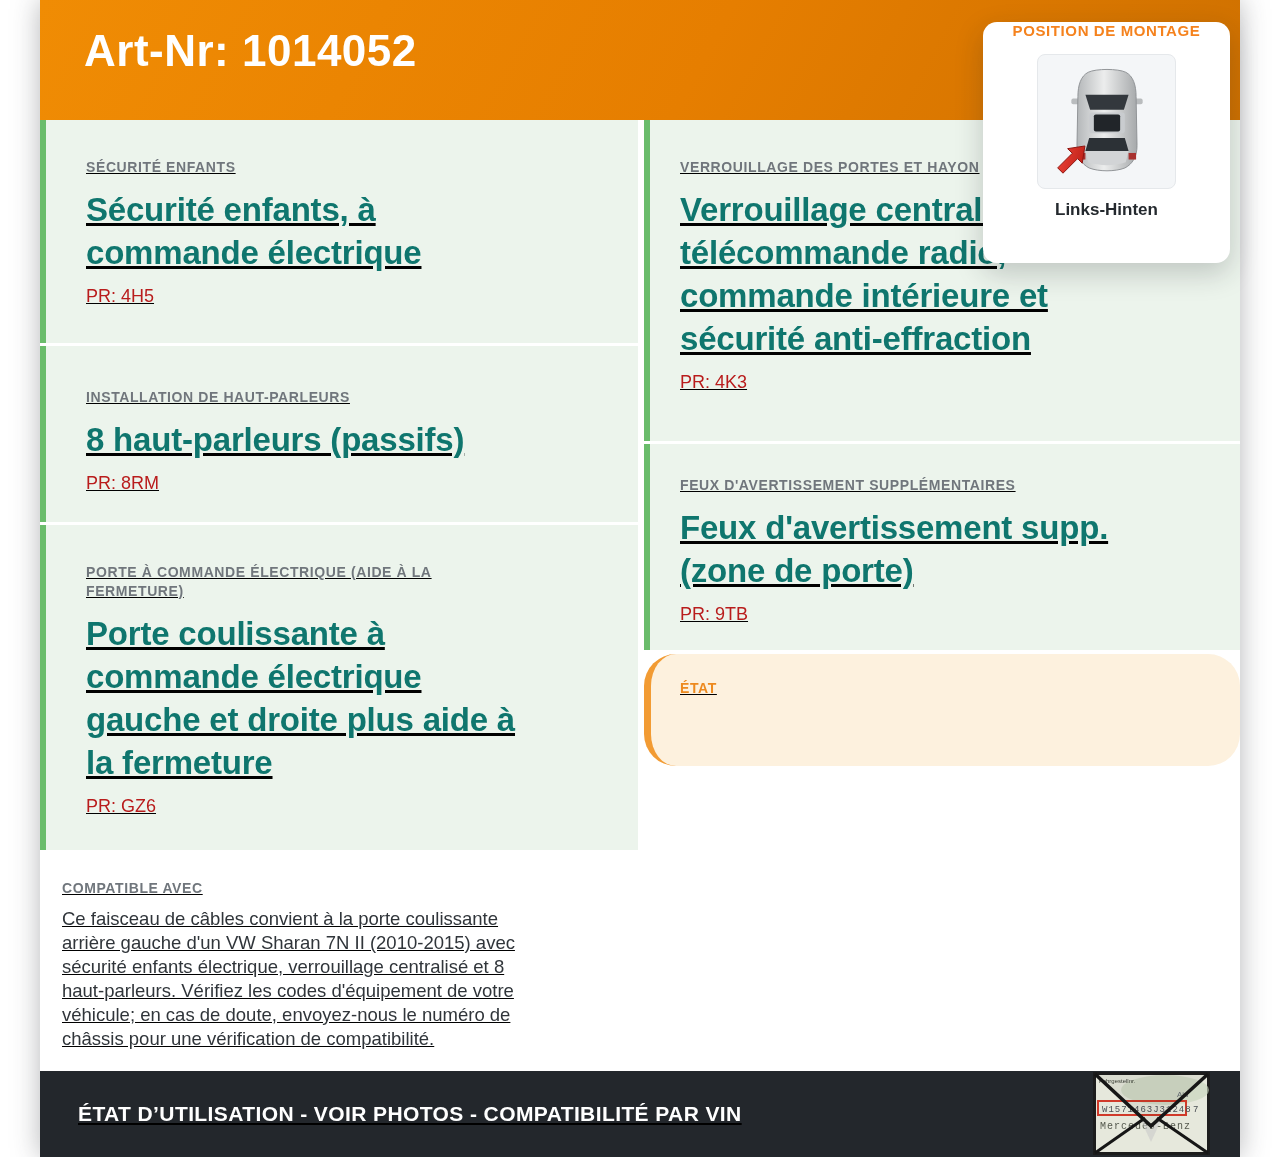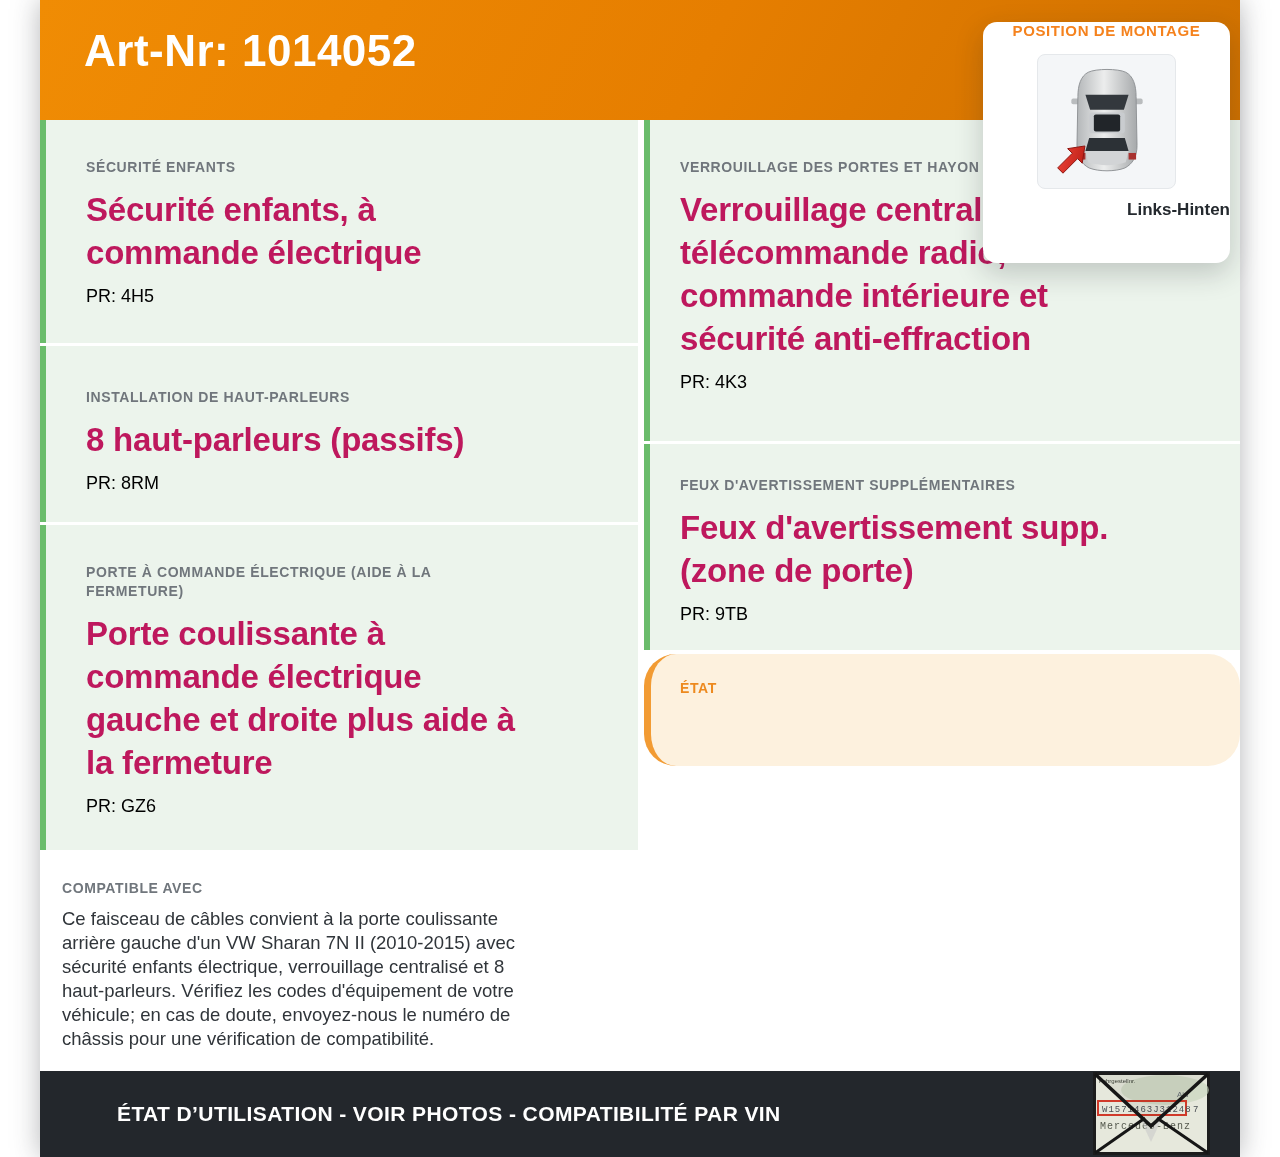--- a/index.html
+++ b/index.html
@@ -17,62 +17,62 @@
     
     .header {
       position: absolute; left: 0; top: 0; width: 1200px; height: 120px;
       background: linear-gradient(118deg, #f08c04 0%, #e67e00 55%, #cf7100 100%);
     }
     .header h1 {
       position: absolute; left: 44px; top: 26px;
       font-size: 44px; font-weight: 700; color: #ffffff; letter-spacing: .5px;
     }
     
-    .card { position: absolute; }
+    .card { position: absolute; text-decoration: underline; }
     .green-card { background: #ecf4ec; border-left: 6px solid #6abc6b; }
     .col-left  { left: 0;    width: 598px; padding: 38px 30px 0 40px; }
     .col-right { left: 604px; width: 596px; padding: 38px 24px 0 30px; }
     .cat {
       font-size: 14px; font-weight: 700; letter-spacing: .6px;
       line-height: 19px; color: #70767c; white-space: pre-line;
     }
     .ttl {
       font-size: 33px; font-weight: 700; line-height: 43px;
-      color: #be185d; margin-top: 11px; white-space: pre-line; letter-spacing: -0.2px;
+      color: #0f766e; margin-top: 11px; white-space: pre-line; letter-spacing: -0.2px;
     }
-    .pr { font-size: 18px; color: #000000; margin-top: 12px; }
+    .pr { font-size: 18px; color: #b91c1c; margin-top: 12px; }
     .compat-card { left: 0; top: 850px; width: 598px; height: 218px; background: #ffffff; padding: 29px 16px 0 22px; }
     .compat-text { font-size: 18.5px; line-height: 24px; color: #30353a; margin-top: 9px; white-space: pre-line; }
     .condition-card {
       left: 604px; top: 654px; width: 596px; height: 112px;
       background: #fdf1de; border-left: 7px solid #f29b33; padding: 25px 24px 0 29px; border-radius: 32px;
     }
     .condition-card .cat { color: #ed8a1f; }
     .condition-text { font-size: 20px; color: #565c62; margin-top: 8px; }
     
     .footer {
       position: absolute; left: 0; top: 1071px; width: 1200px; height: 86px;
-      background: #23272c; display: flex; align-items: center; padding-left: 77px;
+      background: #23272c; display: flex; align-items: center; padding-left: 38px; text-decoration: underline;
     }
     .footer .footer-text { color: #ffffff; font-weight: 700; font-size: 21px; letter-spacing: .4px; }
     .envelope { position: absolute; left: 1053px; top: 1072px; width: 117px; height: 83px; }
     
     .pos-card {
       position: absolute; left: 943px; top: 22px; width: 247px; height: 241px;
       background: #ffffff; border-radius: 14px; z-index: 5;
       box-shadow: 0 10px 28px rgba(30, 35, 40, 0.22);
       text-align: center; 
     }
     .pos-title { font-size: 15px; font-weight: 700; letter-spacing: .6px; color: #f5821d; }
     .car-box {
       width: 139px; height: 135px; margin: 15px auto 0;
       background: #f4f6f8; border: 1px solid #e5e8eb; border-radius: 8px;
       display: flex; align-items: center; justify-content: center;
     }
-    .pos-label { margin-top: 11px; font-size: 17px; font-weight: 700; color: #24292e; text-align: right; }
+    .pos-label { margin-top: 11px; font-size: 17px; font-weight: 700; color: #24292e; }
   </style>
 </head>
 <body>
 
 <div class="page">
 
   <div class="header">
     <h1>Art-Nr: 1014052</h1>
   </div>
 

